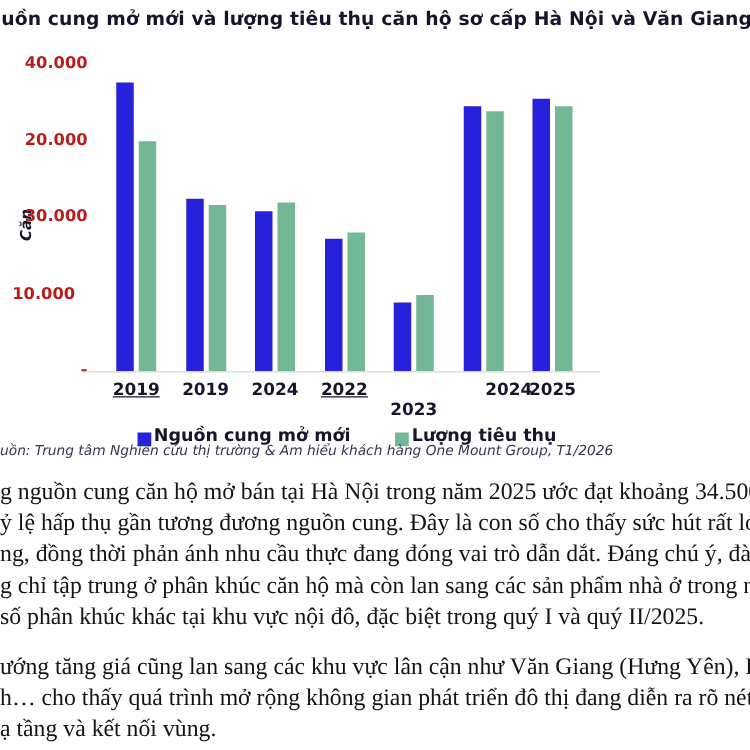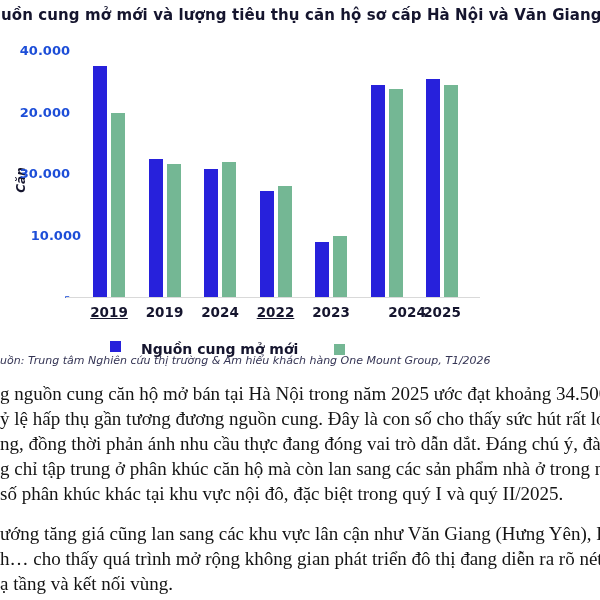--- a/index.html
+++ b/index.html
@@ -12,40 +12,40 @@
   .chart-title{
     top:6px;left:1px;width:700px;white-space:nowrap;
     font-size:15px;font-weight:700;color:#15152e;letter-spacing:.1px;
   }
   .y-axis-label{
     top:160px;left:4px;width:60px;height:40px;
     transform:rotate(-90deg);transform-origin:center;
     font-size:12px;font-style:italic;font-weight:600;color:#15152e;text-align:center;
   }
   .y-tick{
-    width:52px;text-align:right;font-size:13px;font-weight:600;color:#1d4ed8;
+    width:52px;text-align:right;font-size:13px;font-weight:600;color:#b91c1c;
   }
   .plot{
     left:75px;top:51px;width:405px;height:246px;
   }
   .axis-line{
     left:66px;top:297px;width:414px;height:1px;background:#d9d9d9;
   }
   .bar-group{position:absolute;bottom:0;width:32px;height:100%;}
   .bar{position:absolute;bottom:0;width:14px;}
   .bar.supply{left:0;}
   .bar.sales{left:18px;}
   .x-label{
     top:304px;width:56px;text-align:center;
     font-size:13.5px;font-weight:700;color:#15152e;
   }
   .legend{
     top:341px;left:110px;display:flex;gap:36px;align-items:center;
   }
-  .legend-item{display:flex;align-items:flex-start;gap:20px;}
+  .legend-item{display:flex;align-items:flex-end;gap:2px;}
   .legend-swatch{width:11px;height:11px;display:inline-block;}
   .legend-label{font-size:14px;font-weight:600;color:#15152e;}
   .source-line{
     top:354px;left:0;width:640px;white-space:nowrap;
     font-size:11px;font-style:italic;font-weight:500;color:#343454;
   }
   
   .article{left:0;width:620px;color:#141414;}
   .para-1{top:381px;}
   .para-2{top:521px;}
@@ -58,21 +58,21 @@
 <body>
 
 <div class="abs chart-title">uồn cung mở mới và lượng tiêu thụ căn hộ sơ cấp Hà Nội và Văn Giang (HY), 2019 - 202</div>
 
 <div class="abs y-axis-label">Căn</div>
 
 <div id="y-ticks">
     <div class="abs y-tick" style="left: 18px; top: 43px;">40.000</div>
     <div class="abs y-tick" style="left: 18px; top: 104.5px;">20.000</div>
     <div class="abs y-tick" style="left: 18px; top: 166px;">30.000</div>
-    <div class="abs y-tick" style="left: 29px; top: 227.5px;">10.000</div>
+    <div class="abs y-tick" style="left: 8px; top: 227.5px;">10.000</div>
     <div class="abs y-tick" style="left: 18px; top: 289px;">-</div>
   </div>
 
 <div class="abs plot" id="plot">
     <div class="bar-group" style="left: 18px;">
       <div class="bar supply" style="height: 230.625px; background: rgb(39, 33, 219);"></div>
       <div class="bar sales" style="height: 184.5px; background: rgb(116, 183, 148);"></div>
     </div>
     <div class="bar-group" style="left: 73.5px;">
       <div class="bar supply" style="height: 137.76px; background: rgb(39, 33, 219);"></div>
@@ -100,32 +100,33 @@
     </div>
   </div>
 
 <div class="abs axis-line"></div>
 
 <div id="x-labels">
     <div class="abs x-label" style="left: 81px; text-decoration: underline;">2019</div>
     <div class="abs x-label" style="left: 136.5px;">2019</div>
     <div class="abs x-label" style="left: 192px;">2024</div>
     <div class="abs x-label" style="left: 247.5px; text-decoration: underline;">2022</div>
-    <div class="abs x-label" style="left: 303px;">2023</div>
+    <div class="abs x-label" style="left: 303px; margin-top: 16px;">2023</div>
     <div class="abs x-label" style="left: 379px;">2024</div>
     <div class="abs x-label" style="left: 414px;">2025</div>
   </div>
 
 <div class="abs legend" id="legend">
     <div class="legend-item">
       <span class="legend-swatch" style="background: rgb(39, 33, 219);"></span>
       <span class="legend-label">Nguồn cung mở mới</span>
     </div>
     <div class="legend-item">
       <span class="legend-swatch" style="background: rgb(116, 183, 148);"></span>
+      <span class="legend-label">Lượng tiêu thụ</span>
     </div>
   </div>
 
 <div class="abs source-line">uồn: Trung tâm Nghiên cứu thị trường &amp; Am hiểu khách hàng One Mount Group, T1/2026</div>
 
 <div class="abs article para-1" id="para-1">
     <div class="article-line">g nguồn cung căn hộ mở bán tại Hà Nội trong năm 2025 ước đạt khoảng 34.500 căn hộ</div>
     <div class="article-line">ỷ lệ hấp thụ gần tương đương nguồn cung. Đây là con số cho thấy sức hút rất lớn của th</div>
     <div class="article-line">ng, đồng thời phản ánh nhu cầu thực đang đóng vai trò dẫn dắt. Đáng chú ý, đà tăng này</div>
     <div class="article-line">g chỉ tập trung ở phân khúc căn hộ mà còn lan sang các sản phẩm nhà ở trong ngõ và</div>

